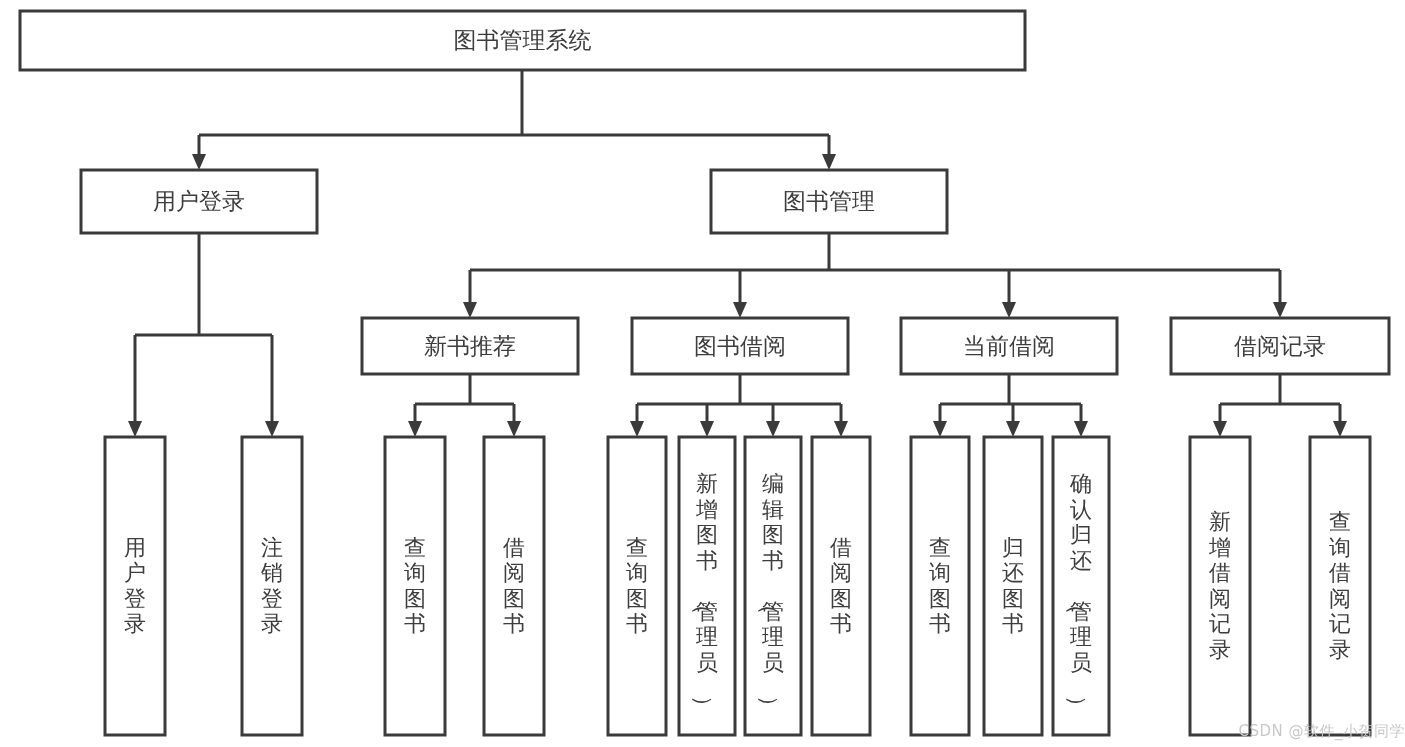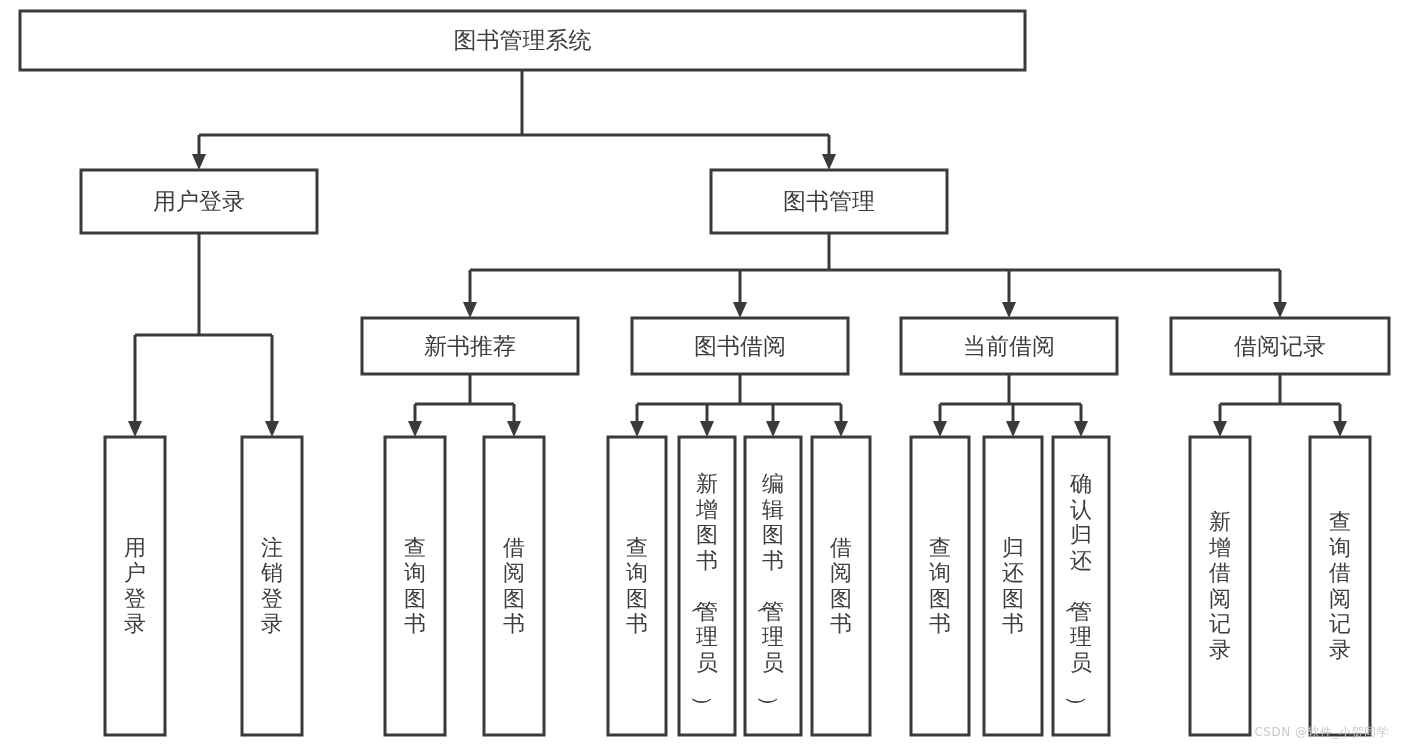--- a/index.html
+++ b/index.html
@@ -47,24 +47,24 @@
     stroke: #3a3a3a;
     stroke-width: 3;
     fill: none;
   }
   .arrow-head {
     fill: #3a3a3a;
     stroke: none;
   }
   .watermark {
     position: absolute;
-    right: 16px;
+    right: 0;
     bottom: 6px;
     font-family: "DejaVu Sans", "Liberation Sans", sans-serif;
-    font-size: 12px;
+    font-size: 15px;
     color: #c9c9c9;
     letter-spacing: 0.5px;
     white-space: nowrap;
     user-select: none;
   }
 </style>
 </head>
 <body>
 
 <div id="diagram-root">

